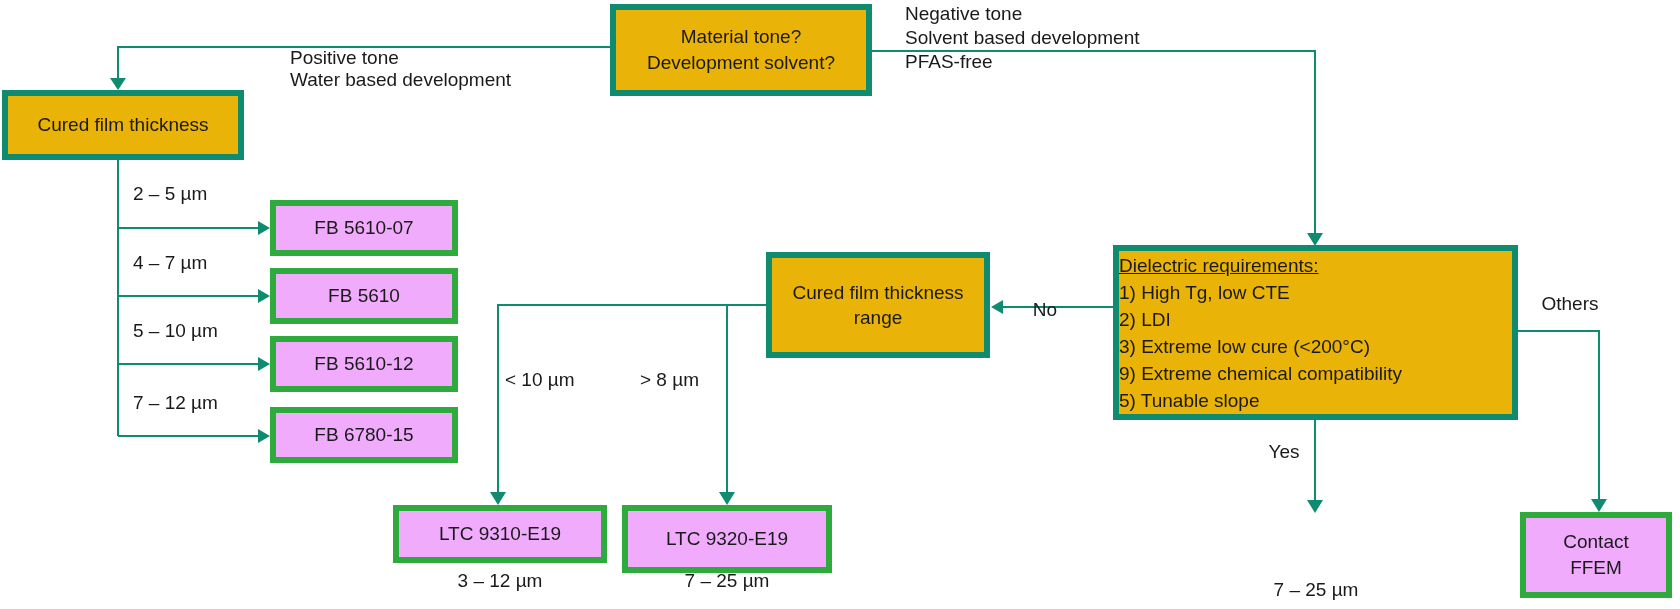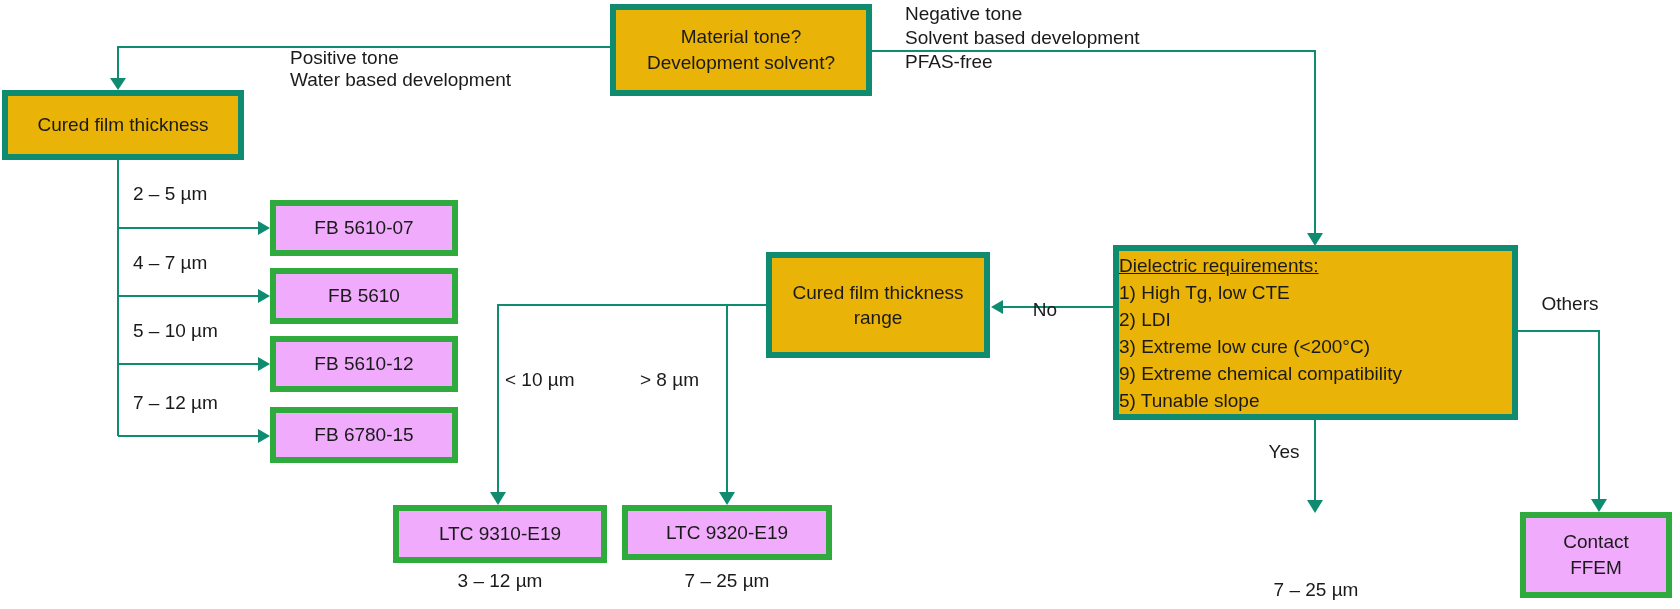--- a/index.html
+++ b/index.html
@@ -138,21 +138,21 @@
   <div class="lbl" style="left:505px; top:369px;">
     <span>&lt; 10 µm</span>
     </div>
   <div class="lbl" style="left:640px; top:369px;">
     <span>&gt; 8 µm</span>
     </div>
 
   <div class="box green" style="left:393px; top:505px; width:214px; height:58px;">
     <span>LTC 9310-E19</span>
     </div>
-  <div class="box green" style="left:622px; top:505px; width:210px; height:55px;">
+  <div class="box green" style="left:622px; top:505px; width:210px; height:68px;">
     <span>LTC 9320-E19</span>
     </div>
 
   <div class="lbl center" style="left:430px; top:570px; width:140px;">
     <span>3 – 12 µm</span>
     </div>
   <div class="lbl center" style="left:657px; top:570px; width:140px;">
     <span>7 – 25 µm</span>
     </div>
 

